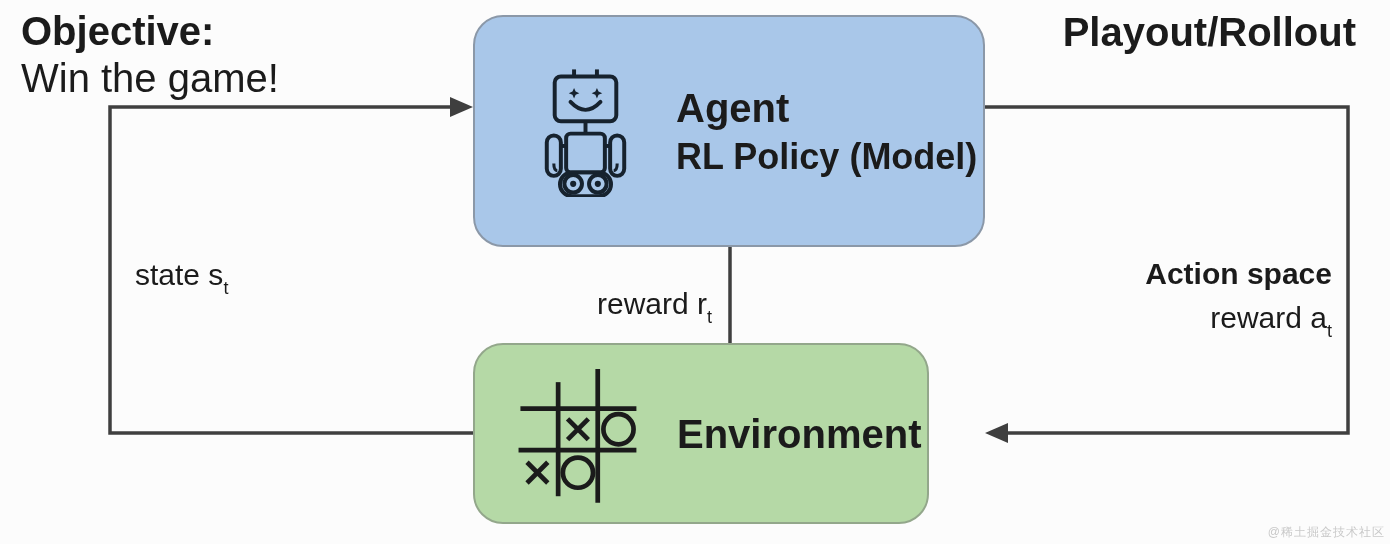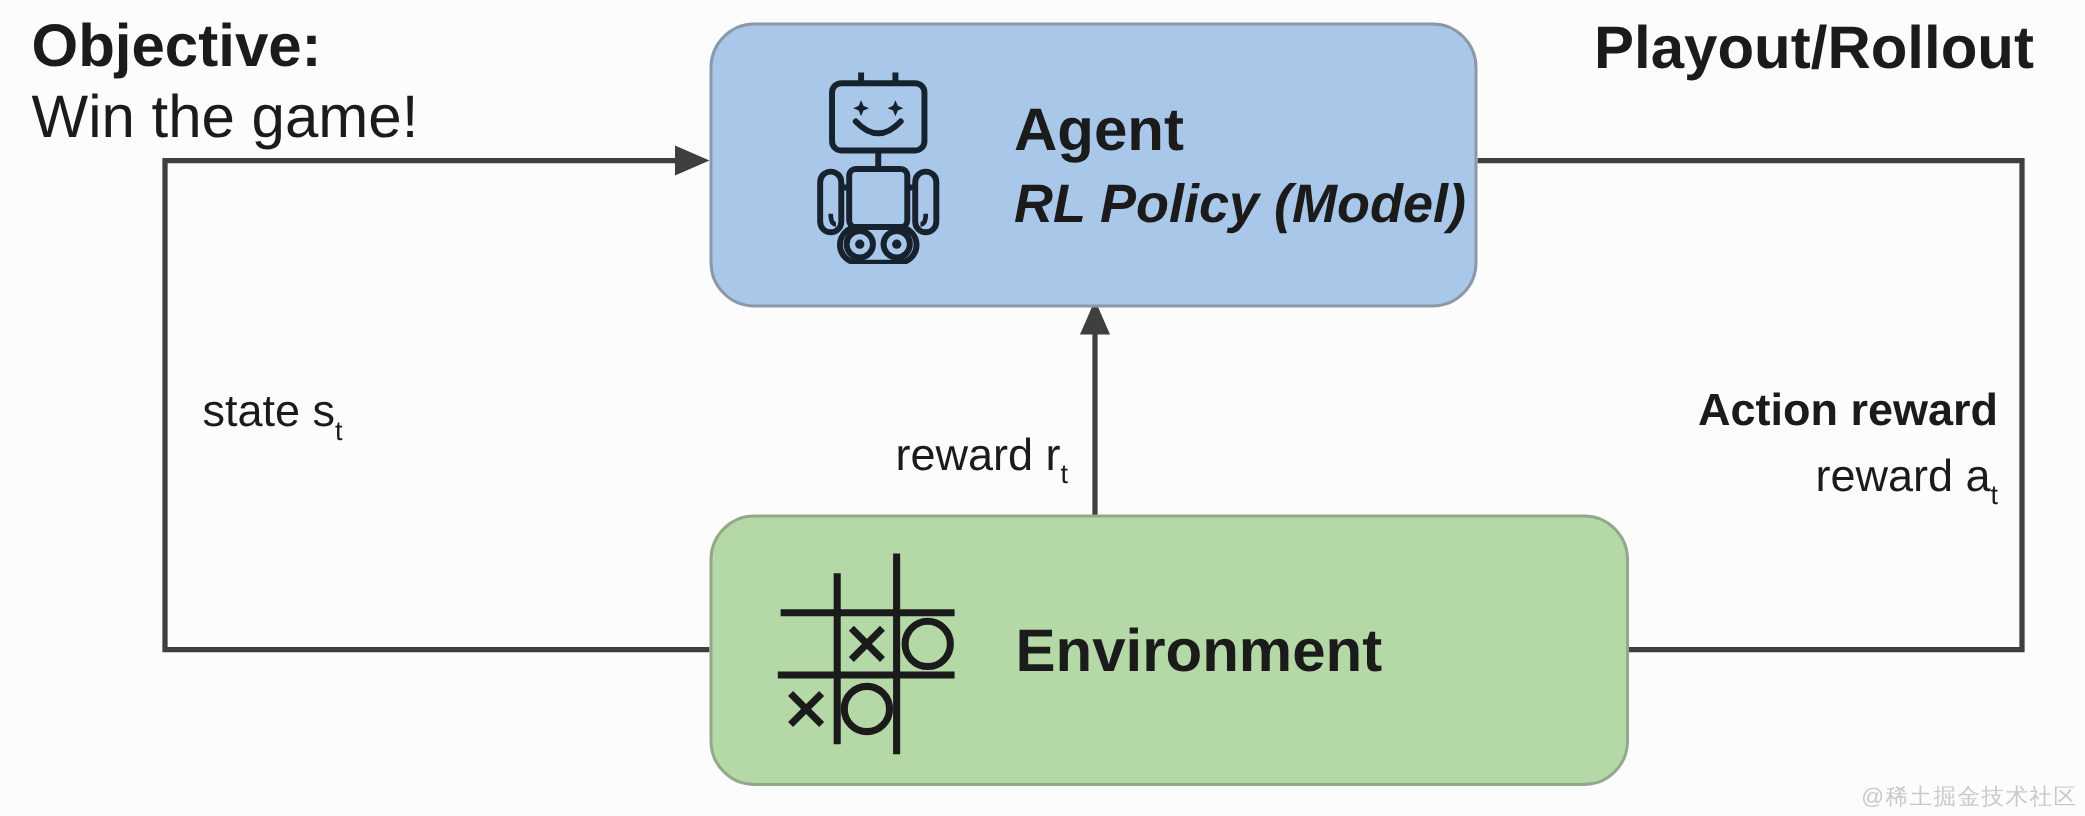--- a/index.html
+++ b/index.html
@@ -15,45 +15,45 @@
     color:var(--text);
     position:relative;
   }
   .canvas{position:absolute;inset:0;width:1390px;height:544px;}
   .connectors{position:absolute;left:0;top:0;z-index:0;}
   .node{
     position:absolute;z-index:1;display:flex;align-items:center;
     border-radius:30px;border:2px solid;
   }
   .node-agent{
-    left:473px;top:15px;width:512px;height:190px;
+    left:473px;top:15px;width:512px;height:232px;
     background:var(--agent-fill);border-color:var(--agent-border);
     padding-left:62px;gap:42px;
   }
   .node-env{
-    left:473px;top:343px;width:613px;height:181px;
+    left:473px;top:343px;width:456px;height:181px;
     background:var(--env-fill);border-color:var(--env-border);
     padding-left:36px;gap:34px;
   }
   .node-titles{display:flex;flex-direction:column;line-height:1.3;white-space:nowrap;}
   .node-title{font-size:40px;font-weight:bold;}
-  .node-subtitle{font-size:36px;font-weight:bold;font-style:italic;}
+  .node-subtitle{font-size:36px;font-weight:bold;}
   .corner-label{position:absolute;z-index:2;white-space:nowrap;}
   .lbl-objective{left:21px;top:8px;font-size:40px;line-height:1.17;}
   .lbl-objective .line1{font-weight:bold;}
   .lbl-playout{right:34px;top:10px;font-size:40px;font-weight:bold;text-align:right;}
   .edge-label{position:absolute;z-index:2;font-size:30px;white-space:nowrap;}
   .lbl-state{left:135px;top:258px;}
   .lbl-reward{right:678px;top:287px;}
   .lbl-action{right:58px;top:252px;text-align:right;line-height:1.45;}
   .lbl-action .line1{font-weight:bold;}
   .sub{font-size:0.6em;vertical-align:-0.5em;}
   .watermark{
     position:absolute;right:5px;bottom:3px;z-index:3;
-    font-size:15px;color:var(--watermark);letter-spacing:1px;
+    font-size:12px;color:var(--watermark);letter-spacing:1px;
   }
 </style>
 </head>
 <body>
 
 <div class="canvas">
 
   <svg class="connectors" width="1390" height="544" viewBox="0 0 1390 544">
     <g stroke="#3f3f3f" stroke-width="3.5" fill="none">
       <polyline points="473,433 110,433 110,107 452,107"></polyline>
@@ -106,21 +106,21 @@
 
   <div class="edge-label lbl-reward">
     <span>reward r</span><span class="sub">t</span>
   </div>
 
   <div class="edge-label lbl-state">
     <span>state s</span><span class="sub">t</span>
   </div>
 
   <div class="edge-label lbl-action">
-    <div class="line1">Action reward</div>
+    <div class="line1">Action space</div>
     <div class="line2">
       <span>reward a</span><span class="sub">t</span>
     </div>
   </div>
 
   <div class="node node-env">
     <svg width="132" height="142" viewBox="0 0 140 150" fill="none" stroke="#1b1b1b" stroke-width="5">
       <line x1="50" y1="20" x2="50" y2="141"></line>
       <line x1="92" y1="6" x2="92" y2="148"></line>
       <line x1="10" y1="48" x2="133" y2="48"></line>

